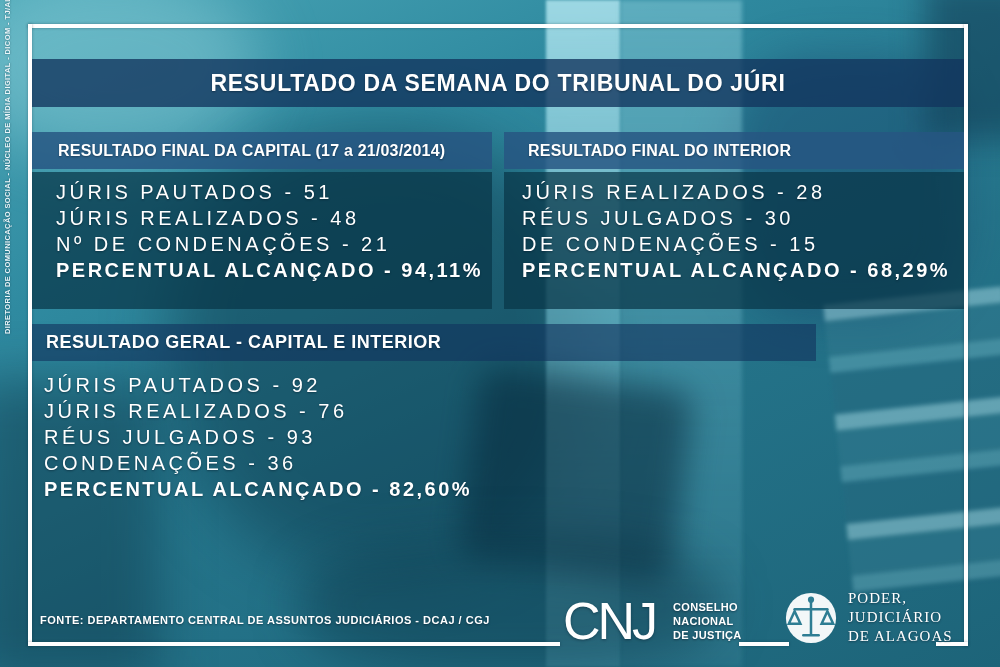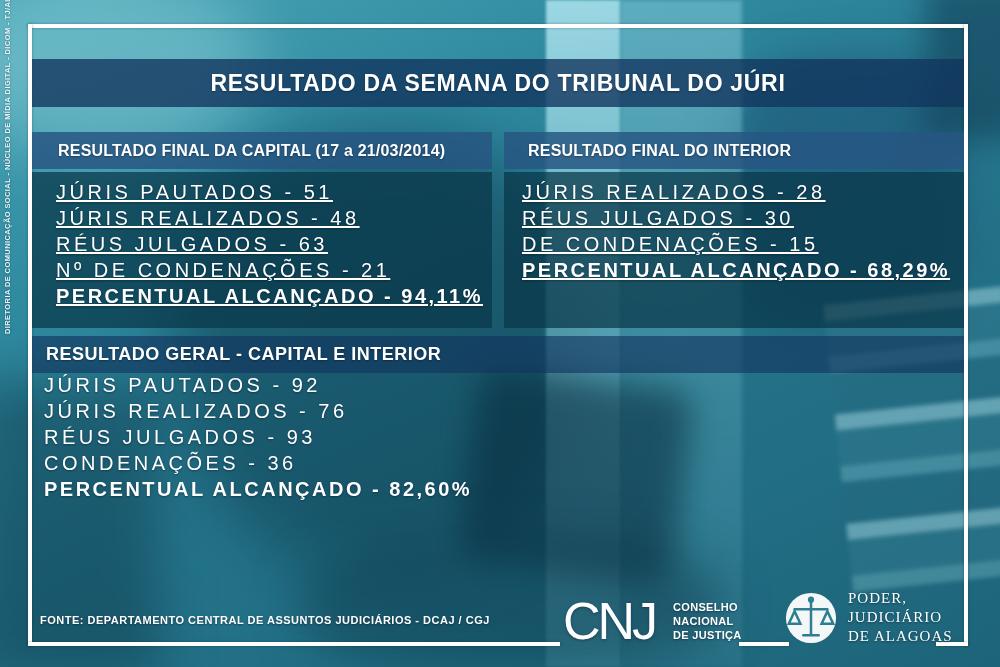--- a/index.html
+++ b/index.html
@@ -46,29 +46,29 @@
     font-size:23px;font-weight:bold;letter-spacing:.7px;text-shadow:0 1px 2px rgba(0,20,35,.45);
   }
   .panel-header{
     position:absolute;height:37px;background:rgba(38,86,130,.83);
     display:flex;align-items:center;font-size:16px;font-weight:bold;letter-spacing:.2px;
     text-shadow:0 1px 2px rgba(0,20,35,.45);
   }
   .ph-capital{left:32px;top:132px;width:460px;padding-left:26px;box-sizing:border-box;}
   .ph-interior{left:504px;top:132px;width:460px;padding-left:24px;box-sizing:border-box;}
   .panel-body{
-    position:absolute;top:172px;height:156px;width:460px;background:rgba(9,54,72,.72);
-    box-sizing:border-box;padding-top:7px;text-decoration:underline;
+    position:absolute;top:172px;height:137px;width:460px;background:rgba(9,54,72,.72);
+    box-sizing:border-box;padding-top:7px;
   }
   .pb-capital{left:32px;padding-left:24px;}
   .pb-interior{left:504px;padding-left:18px;}
   .stat{font-size:20px;line-height:26px;letter-spacing:3.5px;white-space:nowrap;text-shadow:0 1px 2px rgba(0,20,35,.45);}
   .stat.hl{font-weight:bold;letter-spacing:2.5px;}
   .geral-header{
-    position:absolute;left:32px;top:336px;width:932px;height:37px;background:rgba(18,52,94,.62);
+    position:absolute;left:32px;top:324px;width:784px;height:37px;background:rgba(18,52,94,.62);
     display:flex;align-items:center;padding-left:14px;box-sizing:border-box;
     font-size:18px;font-weight:bold;letter-spacing:.5px;text-shadow:0 1px 2px rgba(0,20,35,.45);
   }
   .geral-body{position:absolute;left:44px;top:372px;width:700px;}
   
   .fonte{
     position:absolute;left:40px;top:614px;font-size:11px;font-weight:bold;letter-spacing:.5px;
     text-shadow:0 1px 2px rgba(0,20,35,.5);white-space:nowrap;
   }
   .cnj-logo{position:absolute;left:563px;top:592px;height:58px;display:flex;align-items:center;}
@@ -107,21 +107,20 @@
   <div class="frame f-bot-c"></div>
 
   <div class="v-credit">DIRETORIA DE COMUNICAÇÃO SOCIAL - NÚCLEO DE MÍDIA DIGITAL - DICOM - TJ/AL</div>
 
   <div class="title-bar">RESULTADO DA SEMANA DO TRIBUNAL DO JÚRI</div>
 
   <div class="panel-header ph-capital">RESULTADO FINAL DA CAPITAL  (17 a 21/03/2014)</div>
   <div class="panel-body pb-capital">
     <div class="stat">JÚRIS PAUTADOS - 51</div>
     <div class="stat">JÚRIS REALIZADOS - 48</div>
-    <div class="stat">RÉUS JULGADOS - 63</div>
     <div class="stat">Nº DE CONDENAÇÕES - 21</div>
     <div class="stat hl">PERCENTUAL ALCANÇADO - 94,11%</div>
   </div>
 
   <div class="panel-header ph-interior">RESULTADO FINAL DO INTERIOR</div>
   <div class="panel-body pb-interior">
     <div class="stat">JÚRIS REALIZADOS - 28</div>
     <div class="stat">RÉUS JULGADOS - 30</div>
     <div class="stat">DE CONDENAÇÕES - 15</div>
     <div class="stat hl">PERCENTUAL ALCANÇADO - 68,29%</div>

